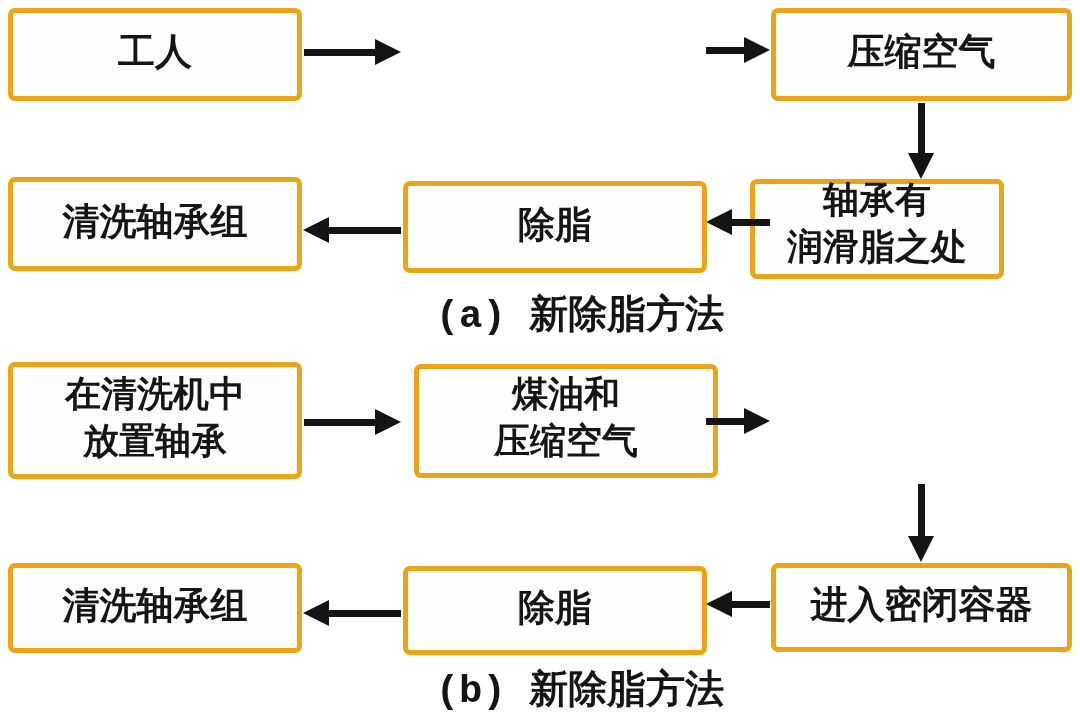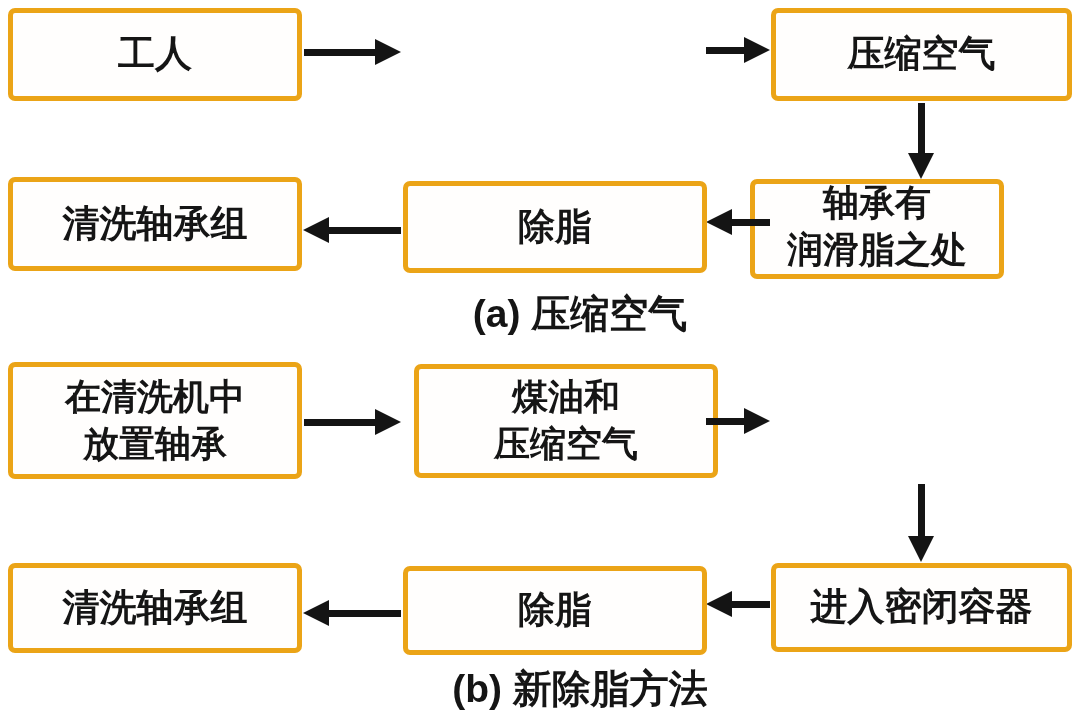--- a/index.html
+++ b/index.html
@@ -7,21 +7,21 @@
     --arrow-color: #141414;
     --text-color: #151515;
     --bg-color: #FFFFFF;
   }
   html, body { margin: 0; padding: 0; background: var(--bg-color); }
   #canvas {
     position: relative;
     width: 1080px;
     height: 713px;
     background: var(--bg-color);
-    font-family: Liberation Sans, sans-serif;
+    font-family: Liberation Mono, monospace;
     color: var(--text-color);
     overflow: hidden;
   }
   .node {
     position: absolute;
     box-sizing: border-box;
     border: 5px solid var(--box-border);
     border-radius: 7px;
     background: #fffefd;
     display: flex;
@@ -116,21 +116,21 @@
 
   <div class="arrow arrow-left" style="left:303px; top:217px; width:98px; height:26px;">
     <i class="shaft"></i>
     <i class="head"></i>
   </div>
 
   <div class="node" style="left:8px; top:177px; width:294px; height:94px;">
     <span class="node-label">清洗轴承组</span>
   </div>
 
-  <div class="caption" style="top:287px;">(a) 压缩空气</div>
+  <div class="caption" style="top:287px;">(a) 新除脂方法</div>
 
   <div class="node two-line" style="left:8px; top:362px; width:294px; height:117px;">
     <span class="node-label">在清洗机中
 放置轴承</span>
   </div>
 
   <div class="arrow arrow-right" style="left:304px; top:409px; width:97px; height:26px;">
     <i class="shaft"></i>
     <i class="head"></i>
   </div>

